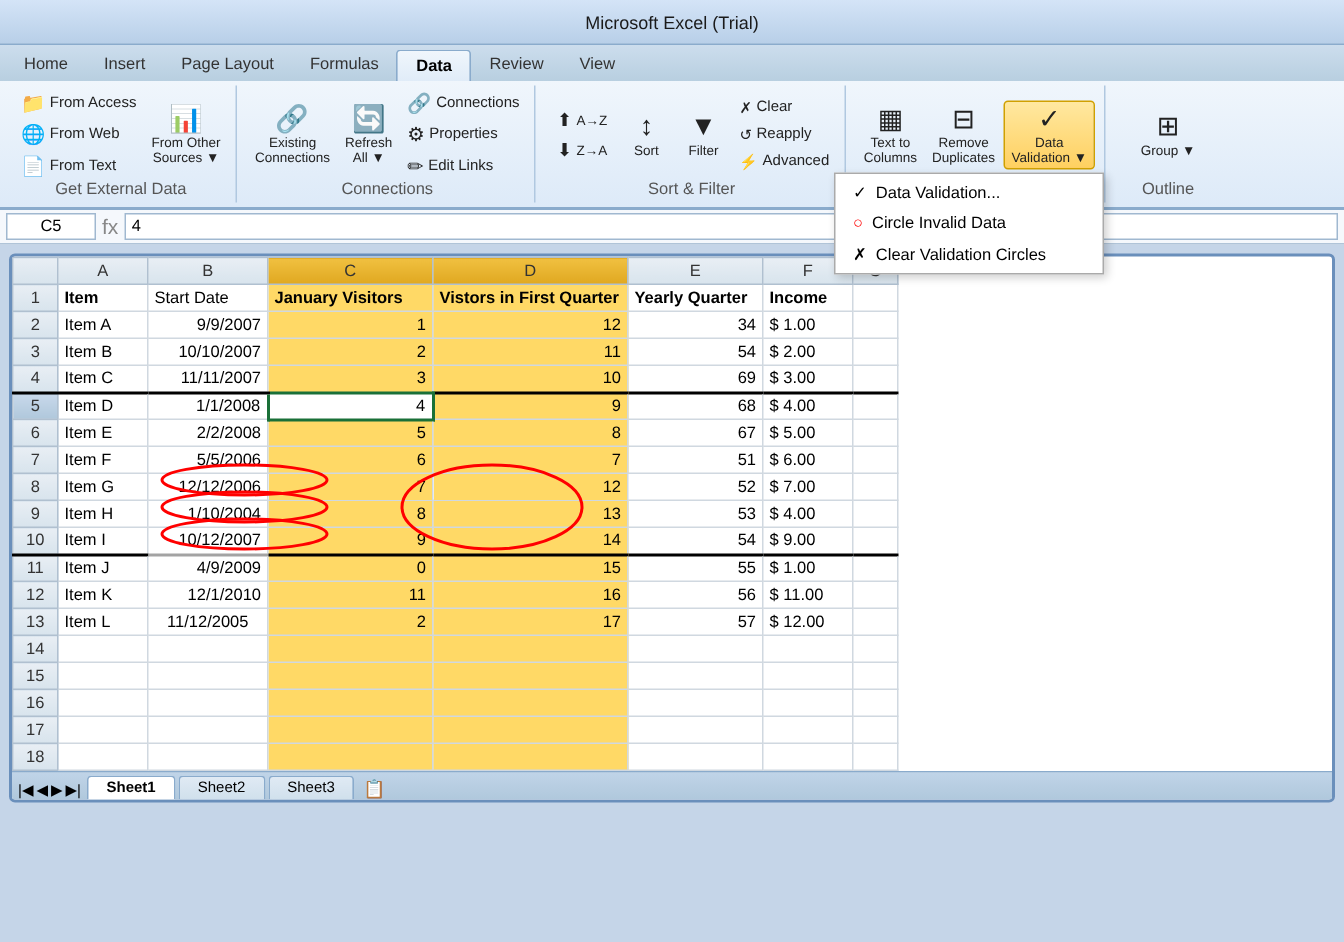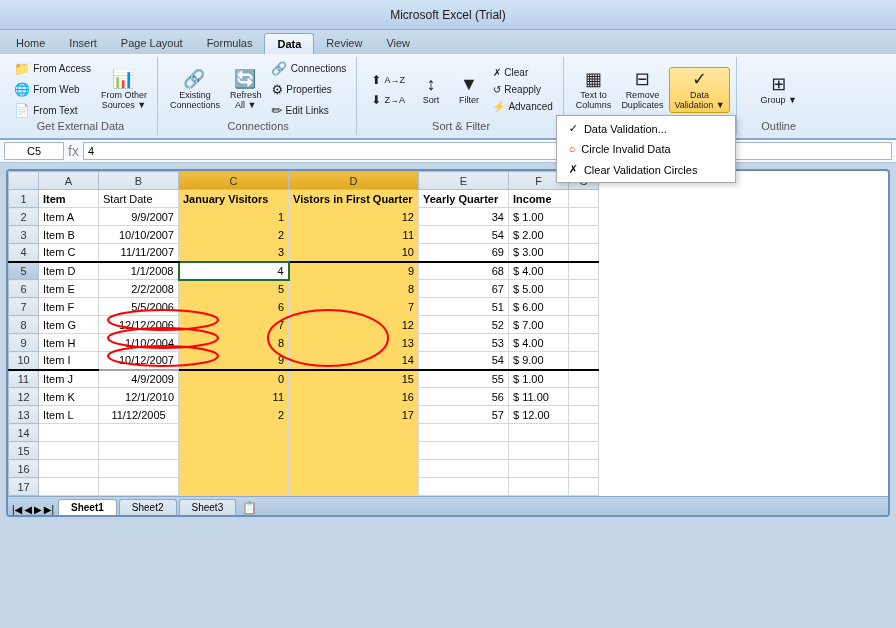--- a/index.html
+++ b/index.html
@@ -654,20 +654,30 @@
               <td class="cell-a"></td>
               <td class="cell-b"></td>
               <td class="cell-c" style="background:#ffd966;"></td>
               <td class="cell-d" style="background:#ffd966;"></td>
               <td class="cell-e"></td>
               <td class="cell-f"></td>
               <td class="cell-g"></td>
             </tr>
           <tr>
               <th>17</th>
+              <td class="cell-a"></td>
+              <td class="cell-b"></td>
+              <td class="cell-c" style="background:#ffd966;"></td>
+              <td class="cell-d" style="background:#ffd966;"></td>
+              <td class="cell-e"></td>
+              <td class="cell-f"></td>
+              <td class="cell-g"></td>
+            </tr>
+          <tr>
+              <th>18</th>
               <td class="cell-a"></td>
               <td class="cell-b"></td>
               <td class="cell-c" style="background:#ffd966;"></td>
               <td class="cell-d" style="background:#ffd966;"></td>
               <td class="cell-e"></td>
               <td class="cell-f"></td>
               <td class="cell-g"></td>
             </tr>
         </tbody>
       </table>

